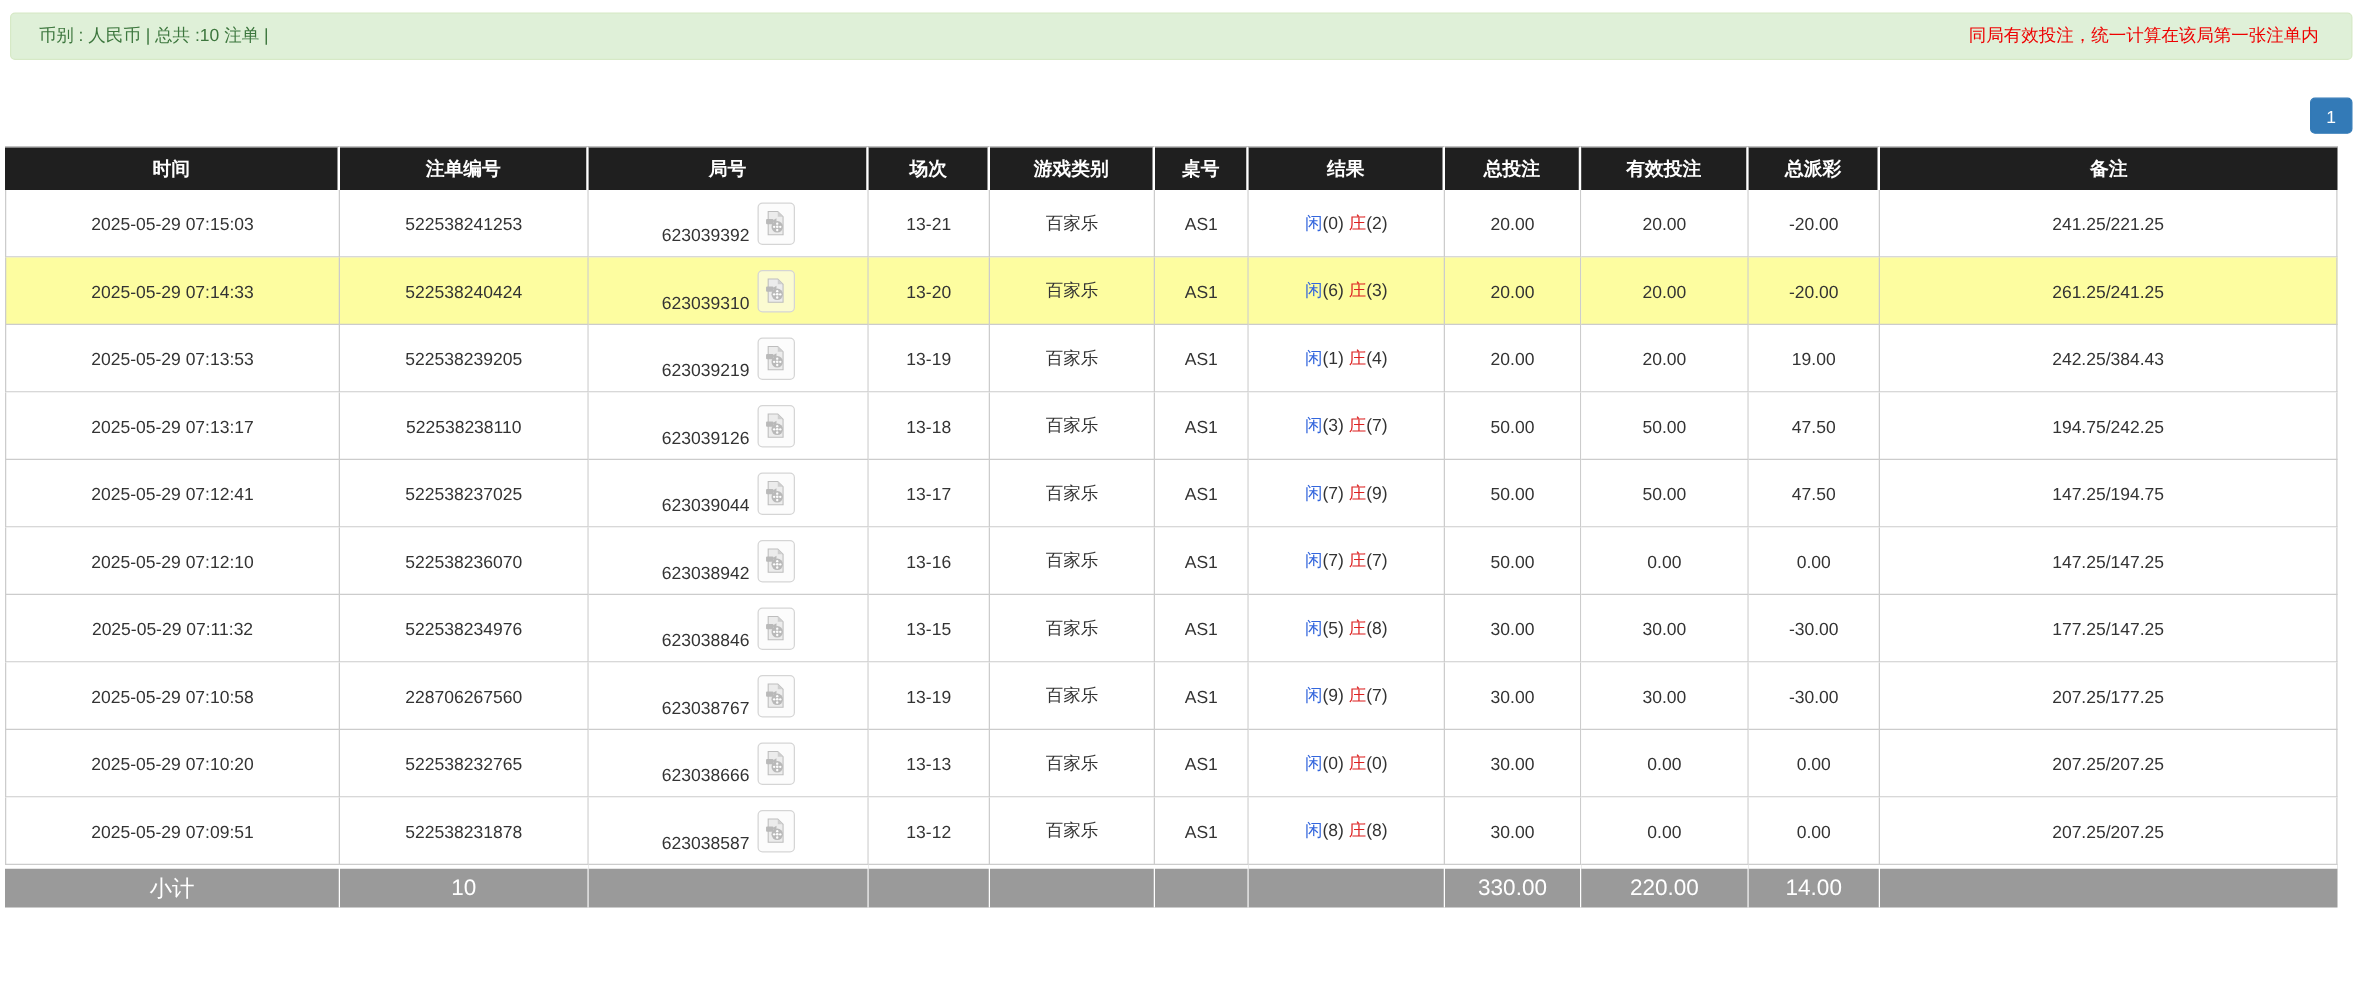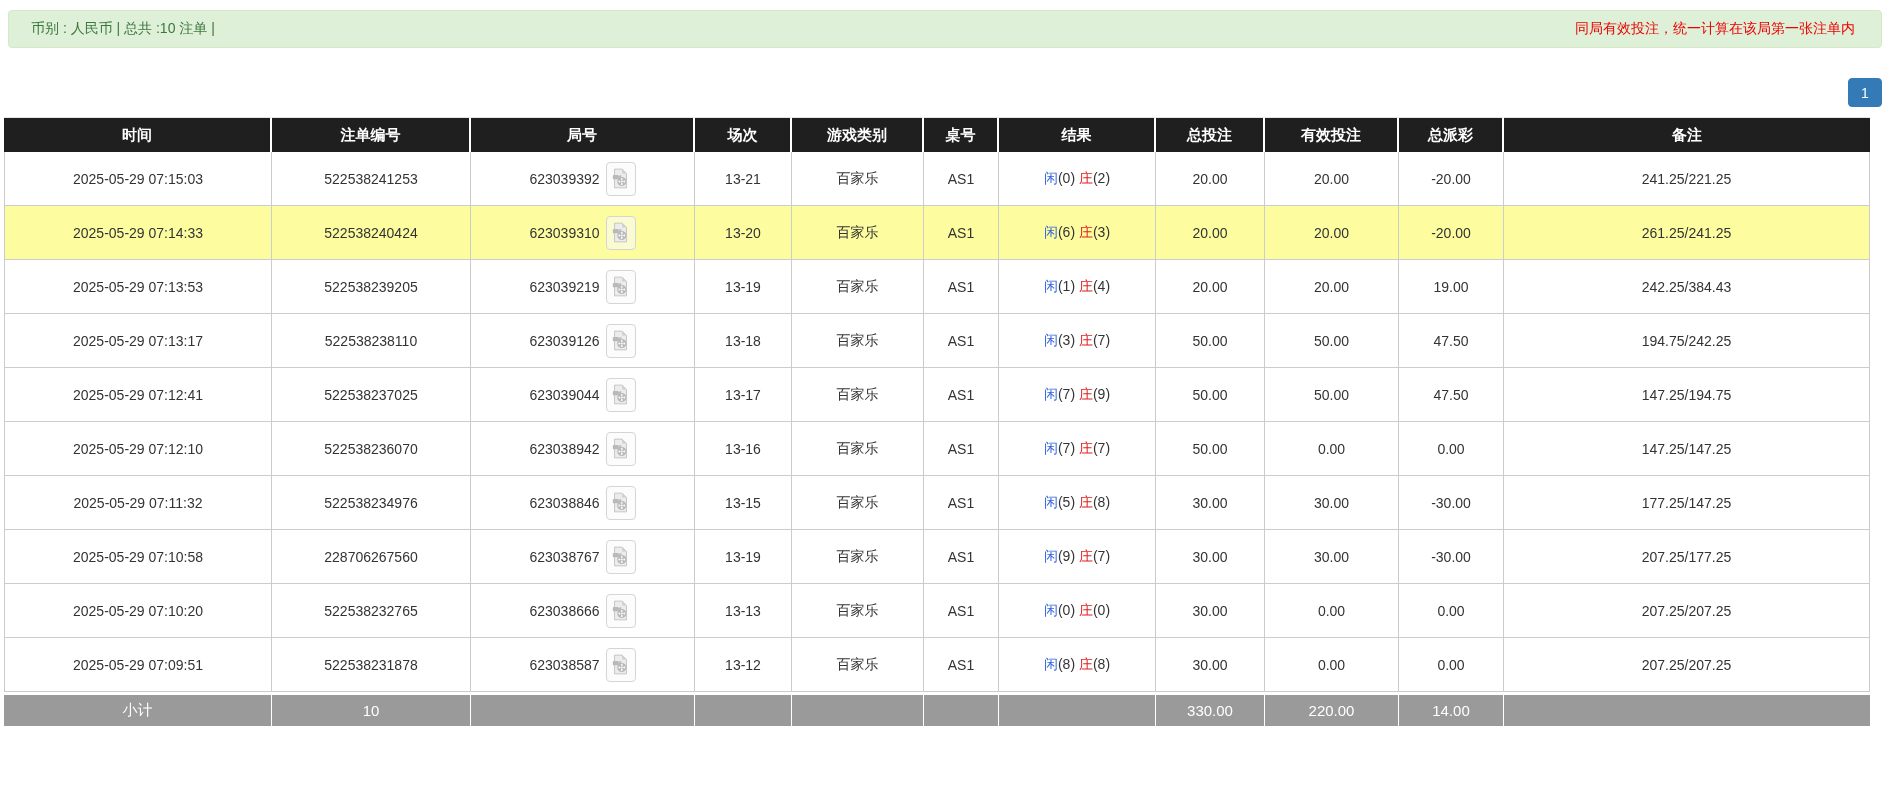--- a/index.html
+++ b/index.html
@@ -40,28 +40,28 @@
   th:last-child { border-right:none; }
   tbody.data td {
     background:#fff; height:54px; text-align:center; vertical-align:middle;
     font-size:14px; color:#333;
     border-right:1px solid #ccc; border-bottom:1px solid #ccc; overflow:hidden;
   }
   tbody.data td:first-child { border-left:1px solid #ccc; }
   tbody.data tr.highlight td { background:var(--highlight); }
   .blue { color:var(--blue); }
   .red  { color:var(--red); }
-  .game-cell { display:flex; align-items:center; justify-content:center; gap:6px; }
+  .game-cell { display:flex; align-items:flex-end; justify-content:center; gap:6px; }
   .video-btn {
     width:30px; height:34px; flex:0 0 30px;
     border:1px solid #d5d5d5; border-radius:4px; background:rgba(250,250,250,0.55);
     display:inline-flex; align-items:center; justify-content:center; cursor:pointer; padding:0;
   }
   tr.summary td {
-    background:var(--summary-bg); color:#fff; font-size:15px;
+    background:var(--summary-bg); color:#fff; font-size:18px;
     height:34px; text-align:center; vertical-align:middle;
     border-top:3px solid #fff; border-right:1px solid #fff;
   }
   tr.summary td:last-child { border-right:none; }
 </style>
 </head>
 <body>
 
 <div class="top-bar">
   <span class="top-bar-left">币别 : 人民币 | 总共 :10 注单 |</span>

